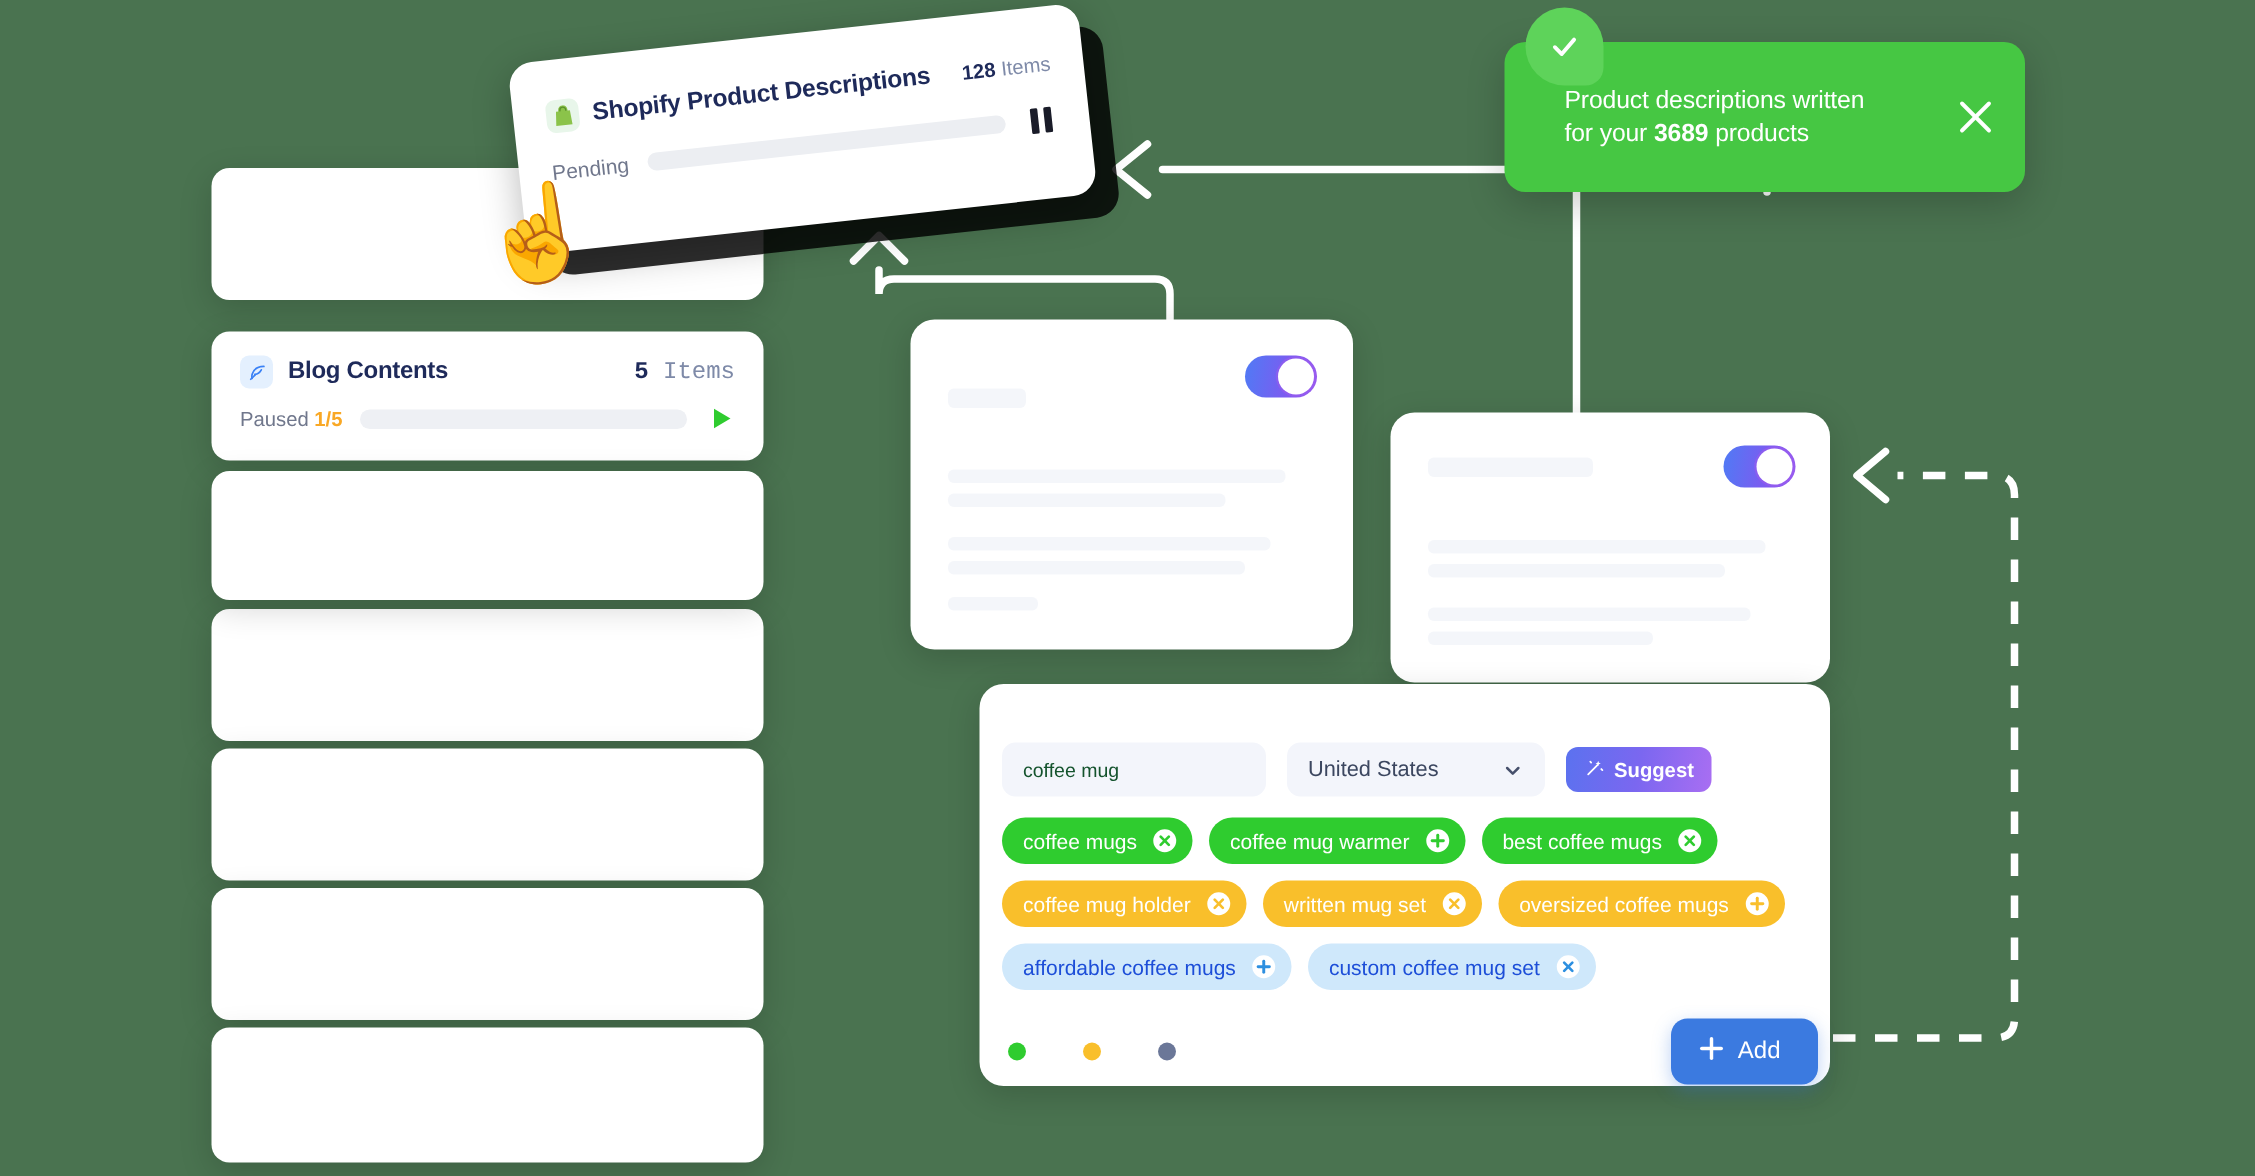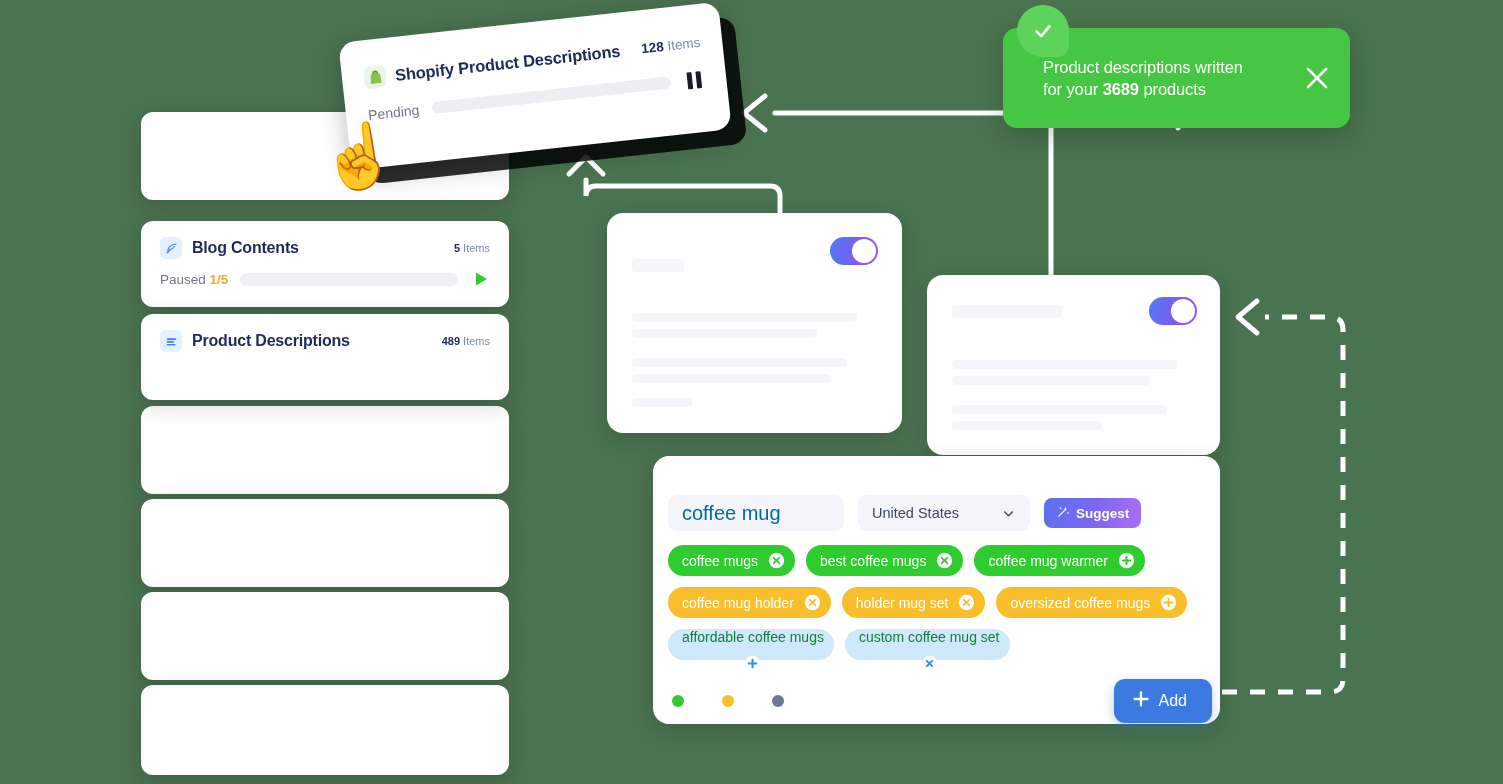--- a/index.html
+++ b/index.html
@@ -41,21 +41,21 @@
     display:flex; align-items:center; justify-content:center;
     flex:0 0 auto;
   }
   .task-title {
     margin-left:10px;
     font-size:16px; font-weight:700; color:#1e2a5a;
     letter-spacing:-.2px;
   }
   .task-count {
     margin-left:auto;
-    font-size:11px; color:#7e8aa8;
+    font-size:16px; color:#7e8aa8;font-family:Liberation Mono, monospace;
   }
   .task-count b { color:#1e2a5a; font-weight:700; }
 
   .task-body {
     display:flex; align-items:center;
     padding: 11px 19px 0 19px;
     justify-content: center;
   }
   .status-label { font-size:13.5px; color:#70778c; white-space:nowrap; }
   .status-label .frac { color:#f9a825; font-weight:600; }
@@ -187,21 +187,21 @@
   }
   .kp-controls {
     display:flex; align-items:center; gap:14px;
     padding:39px 0 0 15px;
   }
   .kw-input {
     width:176px; height:36px;
     background:#f3f5fb; border:none; border-radius:9px;
     padding:0 14px;
     font-family:"Liberation Sans", sans-serif;
-    font-size:20px; color:#0369a1;
+    font-size:13px; color:#14532d;
   }
   .kw-input::placeholder { color:#9aa3b8; }
   .kw-select {
     position:relative;
     width:172px; height:36px;
     background:#f3f5fb; border-radius:9px;
     display:flex; align-items:center;
     padding:0 14px;
     font-size:14.5px; color:#3c4760;
     cursor:pointer;
@@ -220,21 +220,21 @@
   .tag-row { display:flex; gap:11px; margin-bottom:11px; }
   .tag {
     display:flex; align-items:center; gap:10px;
     height:31px; padding:0 10px 0 14px;
     border-radius:16px;
     font-size:14px; color:#ffffff; white-space:nowrap;
     cursor:pointer;
   }
   .tag.green { background:#2fcc2f; }
   .tag.amber { background:#f9bf2b; }
-  .tag.blue  { background:#cfe8fb; color:#15803d;flex-direction:column; }
+  .tag.blue  { background:#cfe8fb; color:#1d4ed8; }
   .tag .act { display:flex; align-items:center; justify-content:center; width:17px; height:17px; }
 
   .kp-footer {
     display:flex; align-items:center;
     padding:8px 0 0 19px;
   }
   .legend { display:flex; align-items:center; gap:38px; }
   .legend .dot { width:12px; height:12px; border-radius:50%; }
   .legend .dot.d1 { background:#2fcc2f; }
   .legend .dot.d2 { background:#f9bf2b; }
@@ -302,33 +302,20 @@
       </span>
       <span class="play-btn">
         <svg width="16" height="16" viewBox="0 0 16 16">
             <polygon points="3,1.5 14,8 3,14.5" fill="#2fcc2f"></polygon>
           </svg>
       </span>
     </div>
   </div>
 
   <div class="card" id="product-card">
-    <div class="task-head">
-      <span class="task-icon-badge">
-        <svg width="13" height="13" viewBox="0 0 16 16">
-          <rect x="2" y="4" width="12" height="2" rx="1" fill="#3b82f6"></rect>
-          <rect x="2" y="7.5" width="9" height="2" rx="1" fill="#3b82f6"></rect>
-          <rect x="2" y="11" width="11" height="2" rx="1" fill="#3b82f6"></rect>
-        </svg>
-      </span>
-      <span class="task-title">Product Descriptions</span>
-      <span class="task-count">
-        <b>489</b> <span>Items</span>
-      </span>
-    </div>
   </div>
 
   <div id="shopify-card">
     <div class="sc-row1">
       <span class="shopify-badge">
         <svg width="13" height="14" viewBox="0 0 16 18">
           <path d="M4 5V4a4 4 0 018 0v1h2l1 12H1L2 5h2z" fill="#8bc34a"></path>
           <path d="M5.5 5V4a2.5 2.5 0 015 0v1" stroke="#5a8f2b" stroke-width="1.1" fill="none"></path>
         </svg>
       </span>
@@ -423,53 +410,53 @@
             <span>coffee mugs</span>
             <span class="act">
               <svg width="17" height="17" viewBox="0 0 20 20">
                 <circle cx="10" cy="10" r="9" fill="#ffffff"></circle>
                 <line x1="6.8" y1="6.8" x2="13.2" y2="13.2" stroke="#2fcc2f" stroke-width="2.1" stroke-linecap="round"></line>
                 <line x1="13.2" y1="6.8" x2="6.8" y2="13.2" stroke="#2fcc2f" stroke-width="2.1" stroke-linecap="round"></line>
               </svg>
             </span>
           </span>
           <span class="tag green">
+            <span>coffee mug warmer</span>
+            <span class="act">
+              <svg width="17" height="17" viewBox="0 0 20 20">
+                <circle cx="10" cy="10" r="9" fill="#ffffff"></circle>
+                <line x1="10" y1="5.6" x2="10" y2="14.4" stroke="#2fcc2f" stroke-width="2.3" stroke-linecap="round"></line>
+                <line x1="5.6" y1="10" x2="14.4" y2="10" stroke="#2fcc2f" stroke-width="2.3" stroke-linecap="round"></line>
+              </svg>
+            </span>
+          </span>
+          <span class="tag green">
             <span>best coffee mugs</span>
             <span class="act">
               <svg width="17" height="17" viewBox="0 0 20 20">
                 <circle cx="10" cy="10" r="9" fill="#ffffff"></circle>
                 <line x1="6.8" y1="6.8" x2="13.2" y2="13.2" stroke="#2fcc2f" stroke-width="2.1" stroke-linecap="round"></line>
                 <line x1="13.2" y1="6.8" x2="6.8" y2="13.2" stroke="#2fcc2f" stroke-width="2.1" stroke-linecap="round"></line>
-              </svg>
-            </span>
-          </span>
-          <span class="tag green">
-            <span>coffee mug warmer</span>
-            <span class="act">
-              <svg width="17" height="17" viewBox="0 0 20 20">
-                <circle cx="10" cy="10" r="9" fill="#ffffff"></circle>
-                <line x1="10" y1="5.6" x2="10" y2="14.4" stroke="#2fcc2f" stroke-width="2.3" stroke-linecap="round"></line>
-                <line x1="5.6" y1="10" x2="14.4" y2="10" stroke="#2fcc2f" stroke-width="2.3" stroke-linecap="round"></line>
               </svg>
             </span>
           </span>
         </div>
         <div class="tag-row">
           <span class="tag amber">
             <span>coffee mug holder</span>
             <span class="act">
               <svg width="17" height="17" viewBox="0 0 20 20">
                 <circle cx="10" cy="10" r="9" fill="#ffffff"></circle>
                 <line x1="6.8" y1="6.8" x2="13.2" y2="13.2" stroke="#f9bf2b" stroke-width="2.1" stroke-linecap="round"></line>
                 <line x1="13.2" y1="6.8" x2="6.8" y2="13.2" stroke="#f9bf2b" stroke-width="2.1" stroke-linecap="round"></line>
               </svg>
             </span>
           </span>
           <span class="tag amber">
-            <span>holder mug set</span>
+            <span>written mug set</span>
             <span class="act">
               <svg width="17" height="17" viewBox="0 0 20 20">
                 <circle cx="10" cy="10" r="9" fill="#ffffff"></circle>
                 <line x1="6.8" y1="6.8" x2="13.2" y2="13.2" stroke="#f9bf2b" stroke-width="2.1" stroke-linecap="round"></line>
                 <line x1="13.2" y1="6.8" x2="6.8" y2="13.2" stroke="#f9bf2b" stroke-width="2.1" stroke-linecap="round"></line>
               </svg>
             </span>
           </span>
           <span class="tag amber">
             <span>oversized coffee mugs</span>

